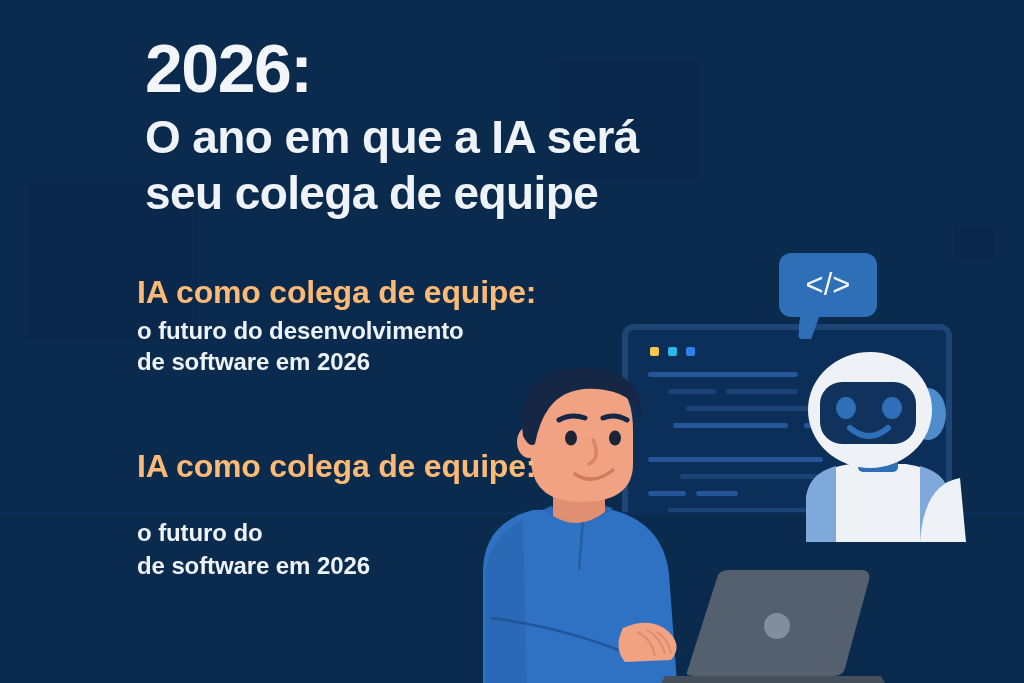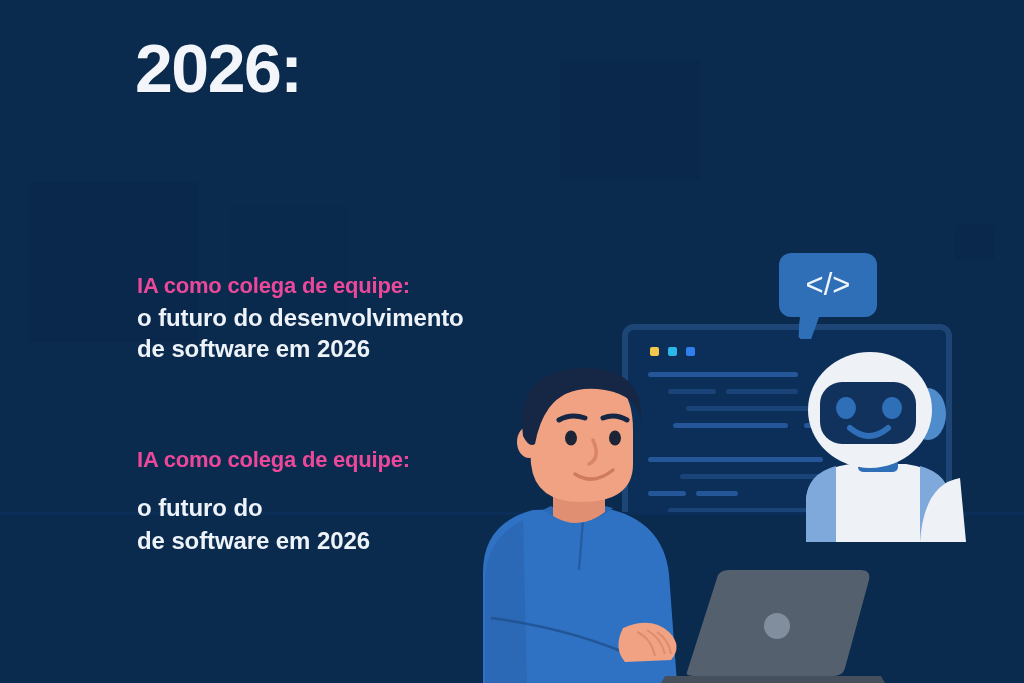--- a/index.html
+++ b/index.html
@@ -23,21 +23,21 @@
   .bg-layer { position:absolute; inset:0; }
   .bg-block {
     position: absolute;
     background: #082banana;
   }
   .bg-block { background: #08264a; }
 
   
   .text-col {
     position: absolute;
-    left: 135px;
+    left: 145px;
     top: 36px;
     width: 660px;
     z-index: 40;
   }
   .headline-year {
     font-size: 68px;
     font-weight: 700;
     line-height: 0.96;
     color: #f2f5f9;
     letter-spacing: -1.5px;
@@ -65,37 +65,37 @@
     left: 137px;
     top: 272px;
     width: 470px;
   }
   #sub-block-2 {
     left: 137px;
     top: 446px;
     width: 400px;
   }
   .sub-lead {
-    font-size: 22px;
+    font-size: 32px;
     font-weight: 700;
     line-height: 1.30;
     letter-spacing: -0.2px;
     margin: 0;
-    color: #ec4899;
+    color: #fdba74;
   }
   .sub-body {
     font-size: 24px;
     font-weight: 700;
     line-height: 1.32;
     letter-spacing: -0.1px;
     margin: 0;
     color: #eef3f9;
   }
   #sub-block-1 .sub-body { margin-top: 1px; }
-  #sub-block-2 .sub-body { margin-top: 16px; line-height: 1.40; }
+  #sub-block-2 .sub-body { margin-top: 28px; line-height: 1.40; }
   .sub-body .sb-line { display: block; }
 
   
   .illus { position: absolute; left: 0; top: 0; width: 1024px; height: 683px; }
 
   
   .monitor {
     position: absolute;
     left: 622px;
     top: 324px;
@@ -325,20 +325,24 @@
 
     <div class="bubble">
       <span class="bubble-glyph">&lt;/&gt;</span>
       <span class="bubble-tail"></span>
     </div>
 
   </div>
 
   <div class="text-col">
     <div class="headline-year">2026:</div>
+    <div class="headline-main">
+      <span class="hl-line">O ano em que a IA será</span>
+      <span class="hl-line">seu colega de equipe</span>
+    </div>
   </div>
 
   <div class="sub-block" id="sub-block-1">
     <p class="sub-lead">IA como colega de equipe:</p>
     <p class="sub-body">
       <span class="sb-line">o futuro do desenvolvimento</span>
       <span class="sb-line">de software em 2026</span>
     </p>
   </div>
 

